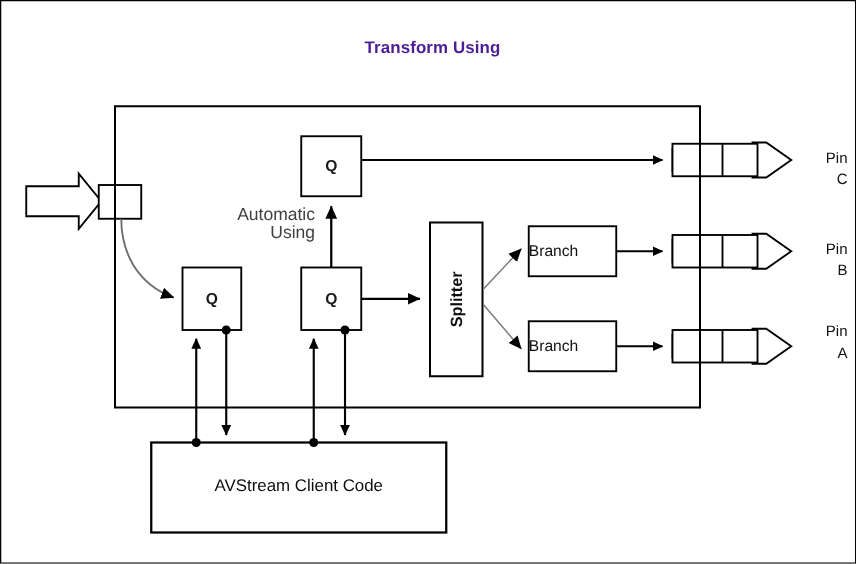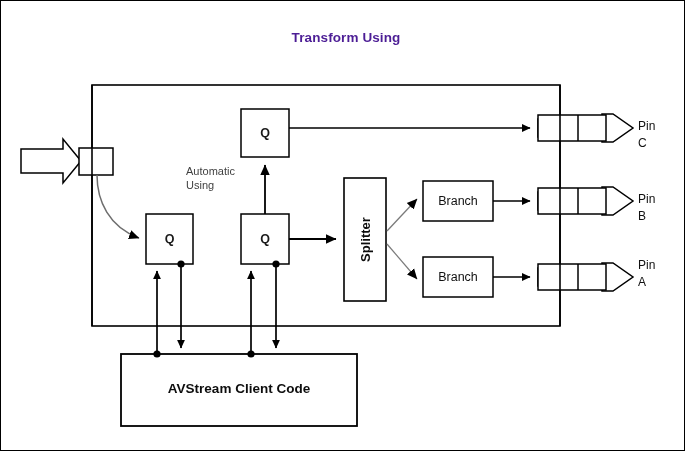--- a/index.html
+++ b/index.html
@@ -49,22 +49,22 @@
   }
   .qlabel {
     font-weight: bold;
     font-size: 12.5px;
   }
   .autocopy {
     position: absolute;
     left: 185px;
     top: 163px;
     width: 66px;
-    text-align: left;
-    font-size: 11px;
+    text-align: right;
+    font-size: 14px;
     color: #3f3f3f;
     line-height: 14px;
   }
   .splitter-label {
     position: absolute;
     left: 343px;
     top: 177px;
     width: 42px;
     height: 123px;
     display: flex;
@@ -74,40 +74,40 @@
   .splitter-label span {
     transform: rotate(-90deg);
     font-size: 13px;
     font-weight: bold;
     color: #0d0d0d;
     white-space: nowrap;
   }
   .branch-label {
     position: absolute;
     width: 70px;
-    text-align: center;
+    text-align: left;
     font-size: 12.5px;
     color: #111111;
   }
   .pin-label {
     position: absolute;
     width: 40px;
-    text-align: left;
+    text-align: right;
     font-size: 12px;
     color: #111111;
     line-height: 17px;
   }
   .client-label {
     position: absolute;
     left: 120px;
     top: 380px;
     width: 236px;
     text-align: center;
     font-size: 13.5px;
-    font-weight: bold;
+    font-weight: normal;
     color: #0d0d0d;
   }
 </style>
 </head>
 <body>
 
 <div id="canvas">
 
   <div class="ttl">
     <div>Transform Using</div>

